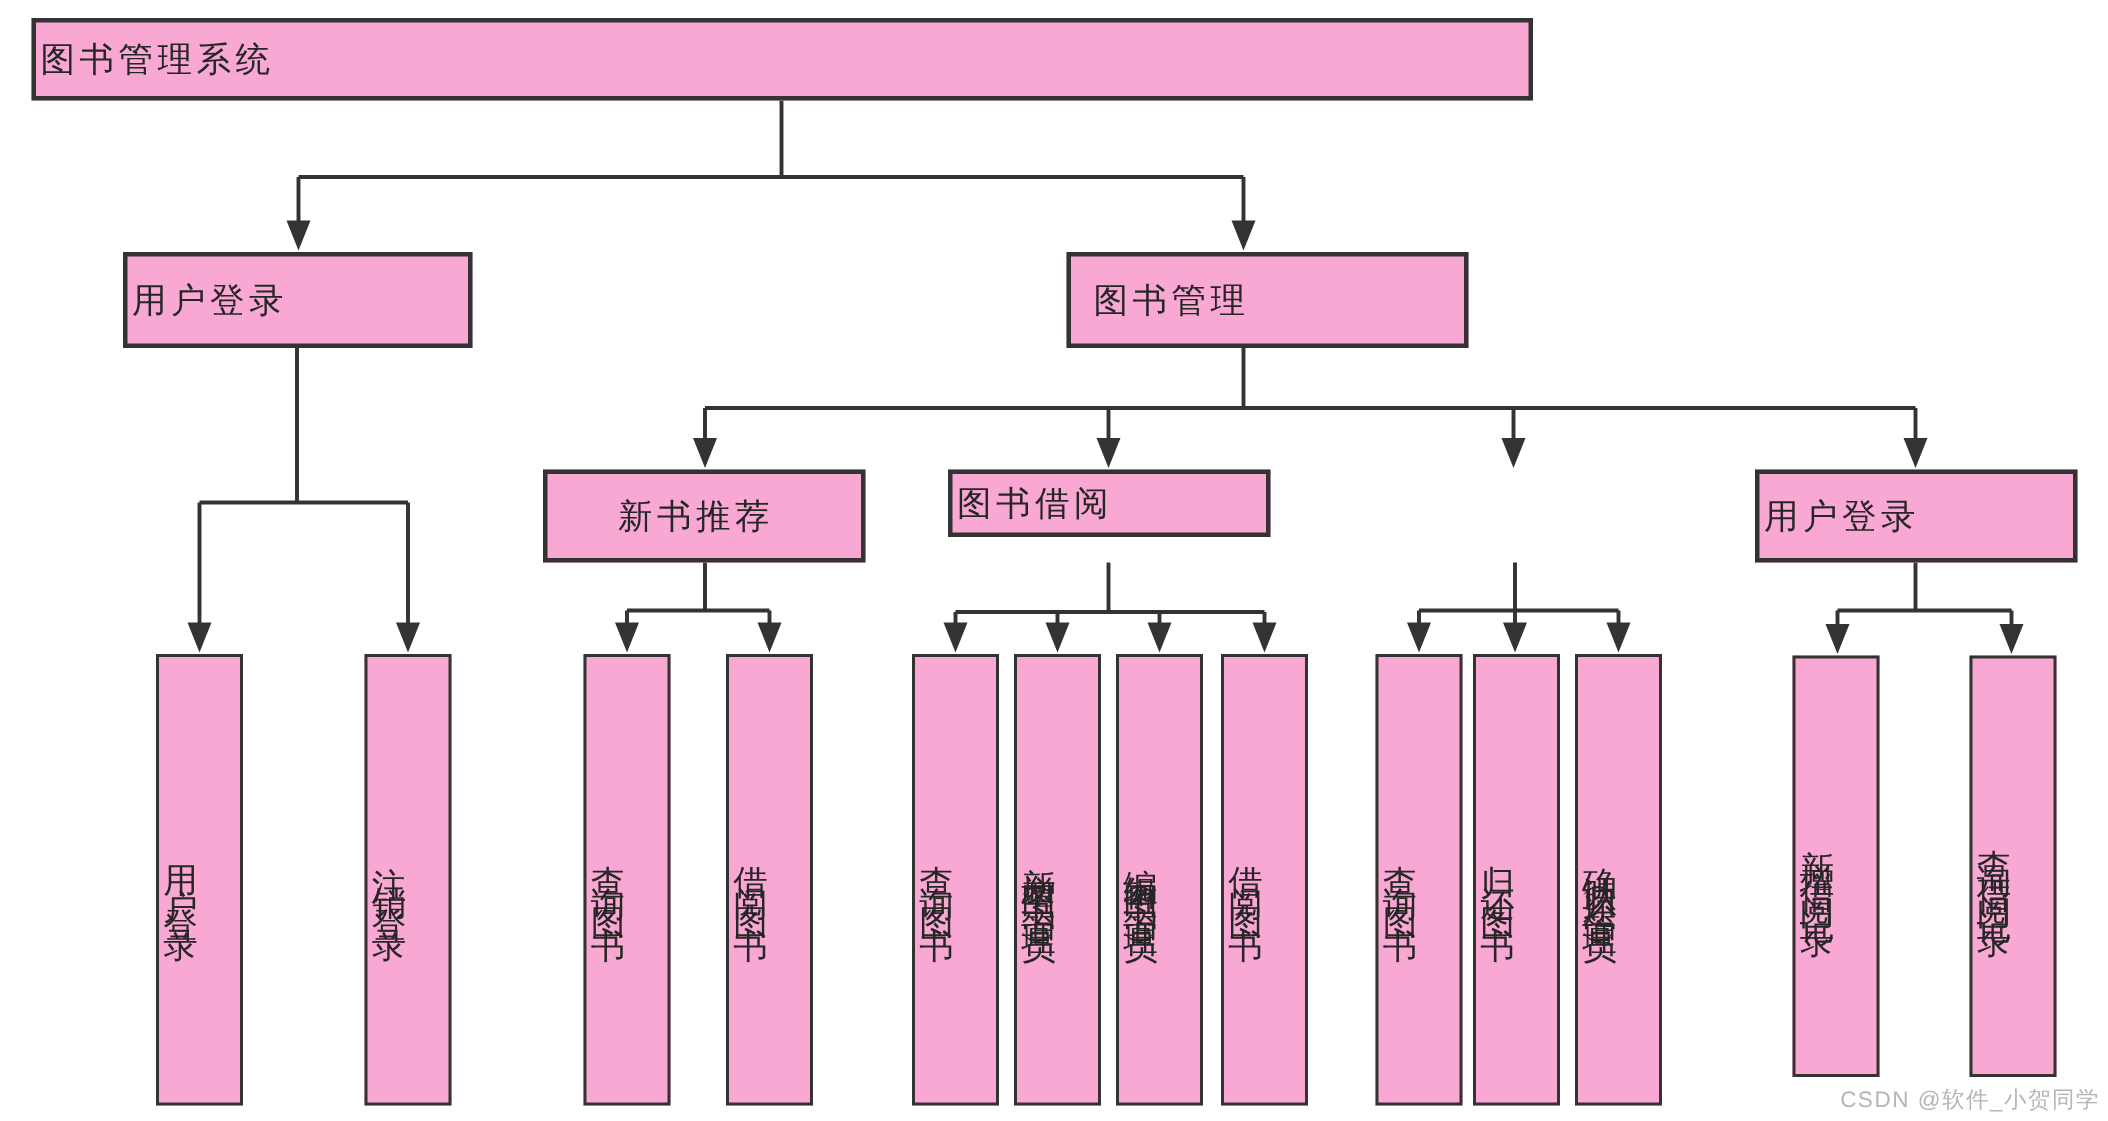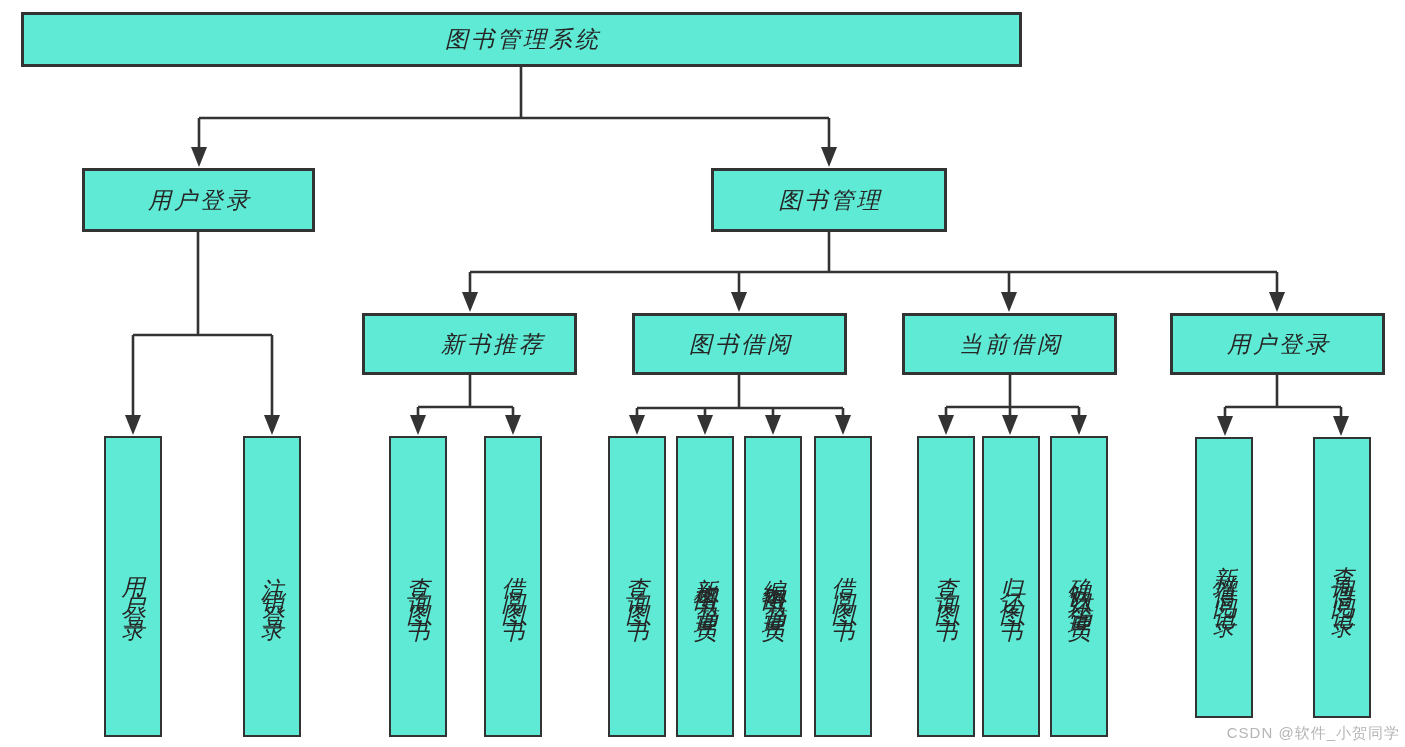--- a/index.html
+++ b/index.html
@@ -11,25 +11,24 @@
   }
   html,body{margin:0;padding:0;}
   body{
     width:1405px;height:747px;position:relative;overflow:hidden;
     background:var(--bg);
     font-family:"Liberation Sans","DejaVu Sans",sans-serif;
   }
   #stage{position:absolute;left:0;top:0;width:1405px;height:747px;}
   #connectors{position:absolute;left:0;top:0;pointer-events:none;}
   .node{
-    position:absolute;box-sizing:border-box;background:#5eead4;
+    position:absolute;box-sizing:border-box;background:#f9a8d4;
     border:3px solid var(--box-border);
-    display:flex;align-items:center;justify-content:center;
+    display:flex;align-items:center;justify-content:flex-start;
     color:var(--text);
-    font-style:italic;
   }
   .node.leaf{border-width:2.5px;}
   .node span{
     font-size:23px;line-height:1.25;white-space:nowrap;
   }
   .node.h span{letter-spacing:3px;text-indent:3px;}
   .node.v span{
     writing-mode:vertical-rl;text-orientation:mixed;
     letter-spacing:14px;white-space:nowrap;
   }
@@ -87,31 +86,28 @@
         <polygon points="1333,416 1349,416 1341,436" fill="#333333"></polygon>
       </g>
     </svg>
 
   <div class="node h" style="left: 21px; top: 12px; width: 1001px; height: 55px;">
       <span>图书管理系统</span>
     </div>
     <div class="node h" style="left: 82px; top: 168px; width: 233px; height: 64px;">
       <span>用户登录</span>
     </div>
-    <div class="node h" style="left: 711px; top: 168px; width: 236px; height: 64px;">
+    <div class="node h" style="left: 711px; top: 168px; width: 268px; height: 64px; padding-left: 12px;">
       <span>图书管理</span>
     </div>
     <div class="node h" style="left: 362px; top: 313px; width: 215px; height: 62px; padding-left: 44px;">
       <span>新书推荐</span>
     </div>
-    <div class="node h" style="left: 632px; top: 313px; width: 215px; height: 62px;">
+    <div class="node h" style="left: 632px; top: 313px; width: 215px; height: 45px;">
       <span>图书借阅</span>
-    </div>
-    <div class="node h" style="left: 902px; top: 313px; width: 215px; height: 62px;">
-      <span>当前借阅</span>
     </div>
     <div class="node h" style="left: 1170px; top: 313px; width: 215px; height: 62px;">
       <span>用户登录</span>
     </div>
     <div class="node v leaf" style="left: 104px; top: 436px; width: 58px; height: 301px;">
       <span>用户登录</span>
     </div>
     <div class="node v leaf" style="left: 243px; top: 436px; width: 58px; height: 301px;">
       <span>注销登录</span>
     </div>

